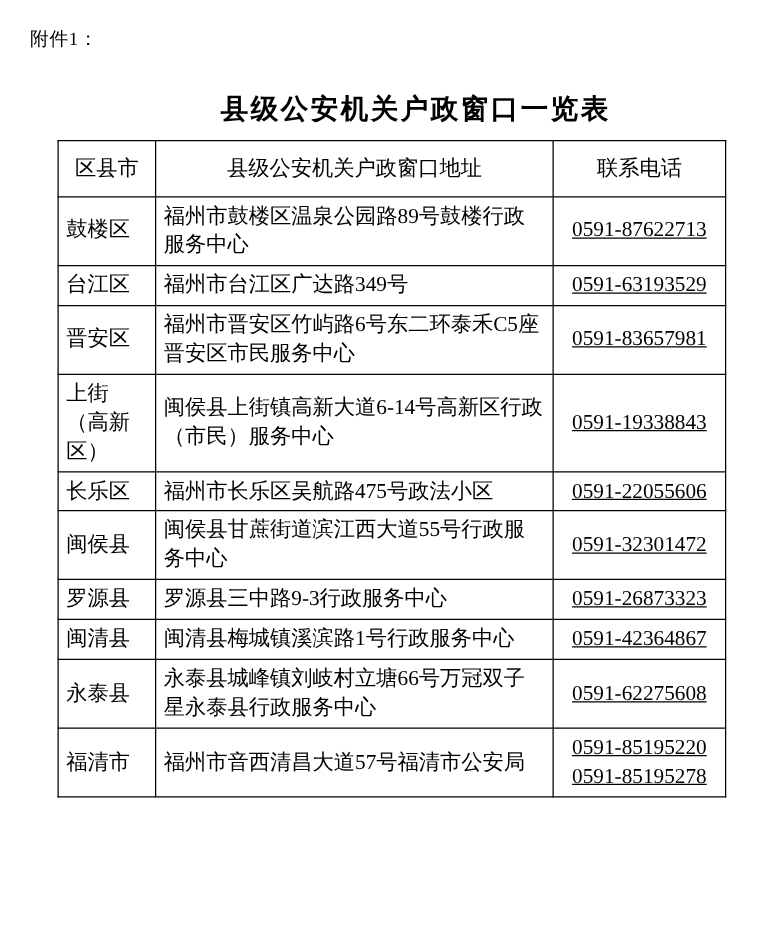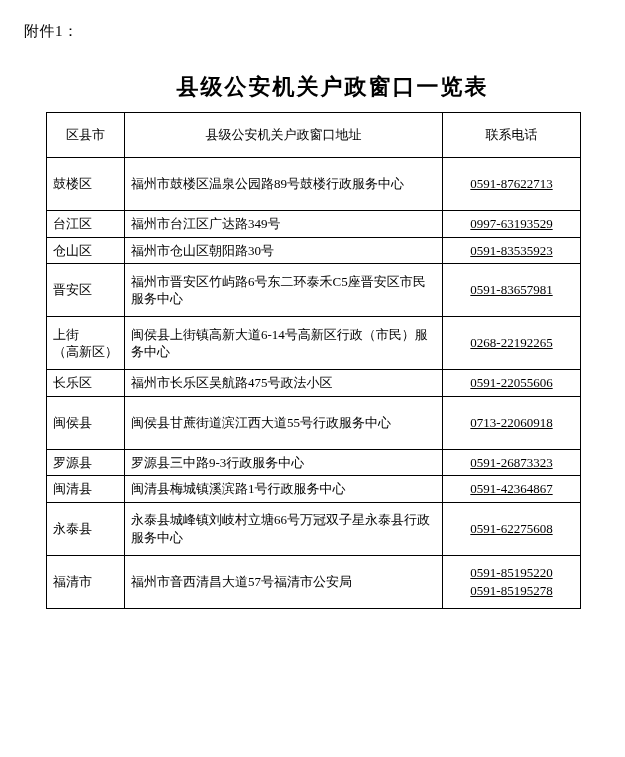--- a/index.html
+++ b/index.html
@@ -40,21 +40,21 @@
     font-family: "Liberation Serif", "DejaVu Serif", serif;
     padding-left: 40px;
   }
   table.window-table {
     position: absolute;
     left: 46px;
     top: 112px;
     width: 534px;
     border-collapse: collapse;
     table-layout: fixed;
-    font-size: 13px;
+    font-size: 17px;
   }
   table.window-table th,
   table.window-table td {
     border: 1px solid #000000;
     padding: 4px 6px;
     vertical-align: middle;
     line-height: 1.35;
   }
   table.window-table th {
     font-weight: normal;
@@ -104,47 +104,42 @@
     </thead>
     <tbody>
       <tr class="row-tall">
         <td class="district">鼓楼区</td>
         <td class="address">福州市鼓楼区温泉公园路89号鼓楼行政服务中心</td>
         <td class="phone">0591-87622713</td>
       </tr>
       <tr>
         <td class="district">台江区</td>
         <td class="address">福州市台江区广达路349号</td>
-        <td class="phone">0997-63193529</td>
-      </tr>
-      <tr>
-        <td class="district">仓山区</td>
-        <td class="address">福州市仓山区朝阳路30号</td>
-        <td class="phone">0591-83535923</td>
+        <td class="phone">0591-63193529</td>
       </tr>
       <tr class="row-tall">
         <td class="district">晋安区</td>
         <td class="address">福州市晋安区竹屿路6号东二环泰禾C5座晋安区市民服务中心</td>
         <td class="phone">0591-83657981</td>
       </tr>
       <tr class="row-tall">
         <td class="district">上街
 （高新区）</td>
         <td class="address">闽侯县上街镇高新大道6-14号高新区行政（市民）服务中心</td>
-        <td class="phone">0268-22192265</td>
+        <td class="phone">0591-19338843</td>
       </tr>
       <tr>
         <td class="district">长乐区</td>
         <td class="address">福州市长乐区吴航路475号政法小区</td>
         <td class="phone">0591-22055606</td>
       </tr>
       <tr class="row-tall">
         <td class="district">闽侯县</td>
         <td class="address">闽侯县甘蔗街道滨江西大道55号行政服务中心</td>
-        <td class="phone">0713-22060918</td>
+        <td class="phone">0591-32301472</td>
       </tr>
       <tr>
         <td class="district">罗源县</td>
         <td class="address">罗源县三中路9-3行政服务中心</td>
         <td class="phone">0591-26873323</td>
       </tr>
       <tr>
         <td class="district">闽清县</td>
         <td class="address">闽清县梅城镇溪滨路1号行政服务中心</td>
         <td class="phone">0591-42364867</td>

